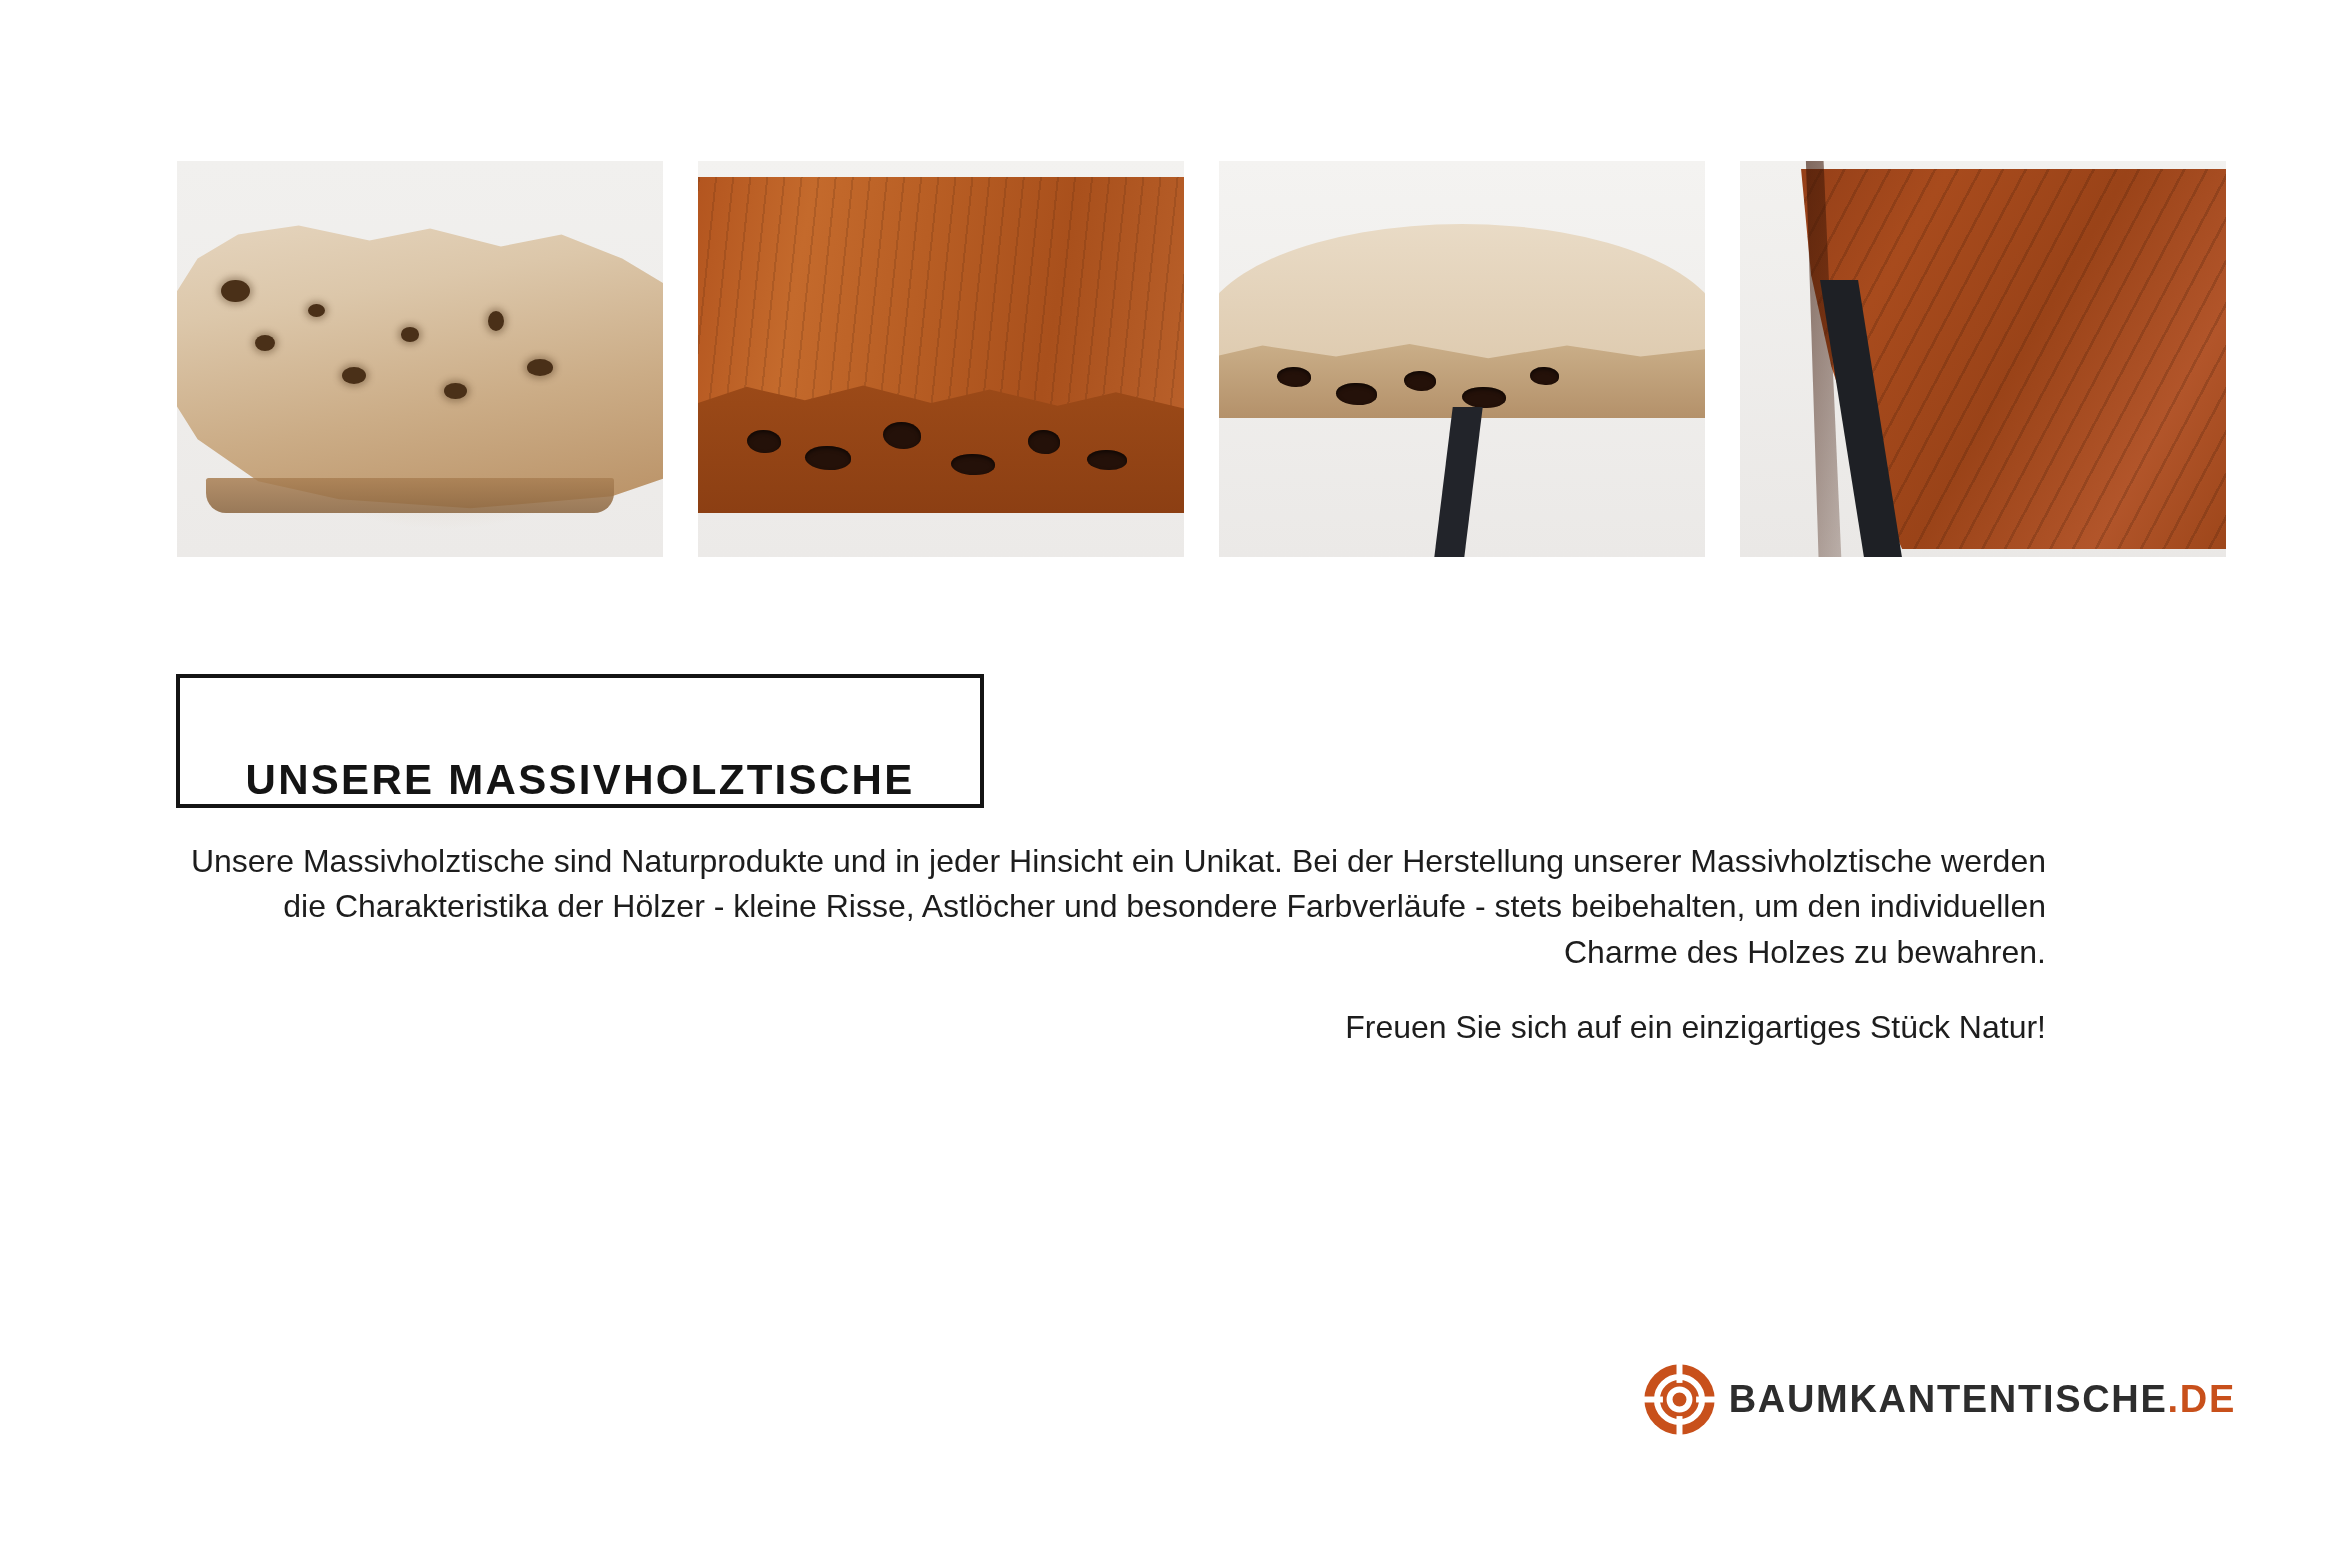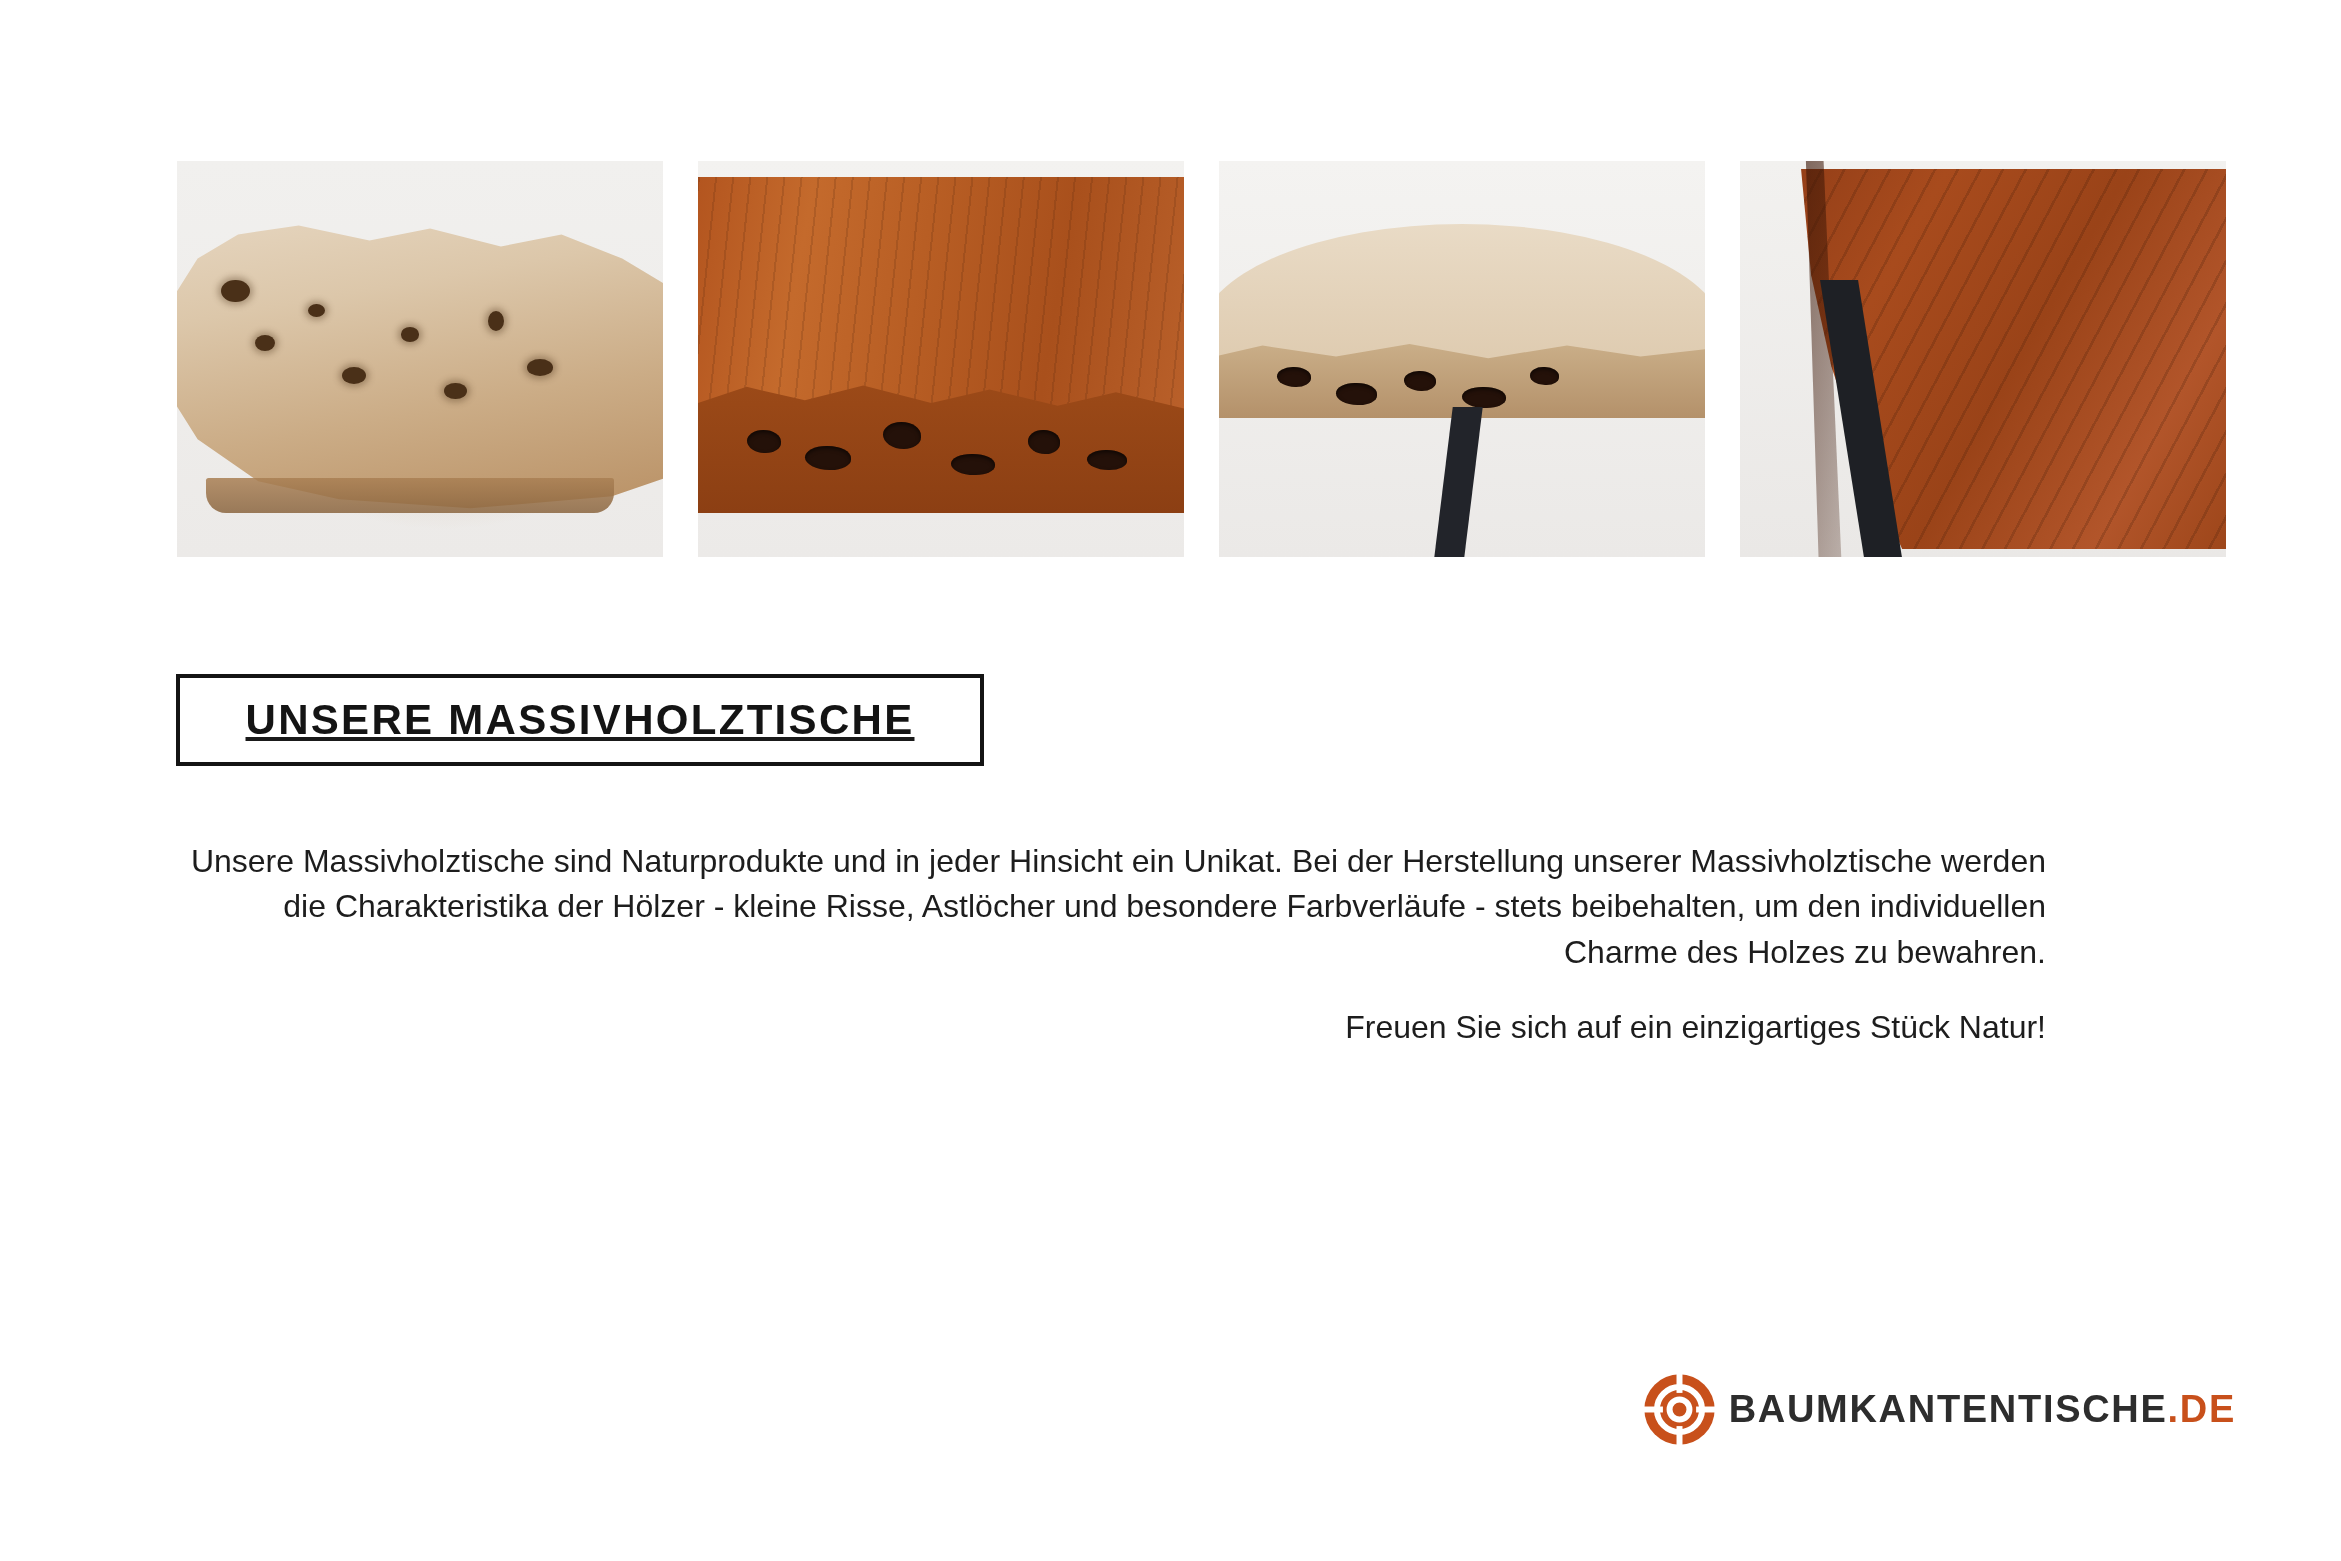--- a/index.html
+++ b/index.html
@@ -137,27 +137,26 @@
     background: #1e2025;
     transform: skewX(9deg);
   }
 
   
   .headline-box {
     position: absolute;
     left: 176px;
     top: 674px;
     width: 808px;
-    height: 92px;
+    height: 134px;
     border: 4.6px solid #141414;
     box-sizing: border-box;
     display: flex;
-    align-items: center;
+    align-items: flex-end;
     justify-content: center;
-    text-decoration: underline;
   }
   .headline-box h1 {
     margin: 0;
     font-size: 42px;
     font-weight: 800;
     letter-spacing: 2.3px;
     color: #141414;
     white-space: nowrap;
   }
 
@@ -171,21 +170,21 @@
     line-height: 1.42;
     color: #1d1d1d;
   }
   .copy p { margin: 0 0 30px 0; text-align: right; }
   .copy p:last-child { margin-bottom: 0; margin-left: 47px; }
 
   
   .brand {
     position: absolute;
     right: 106px;
-    bottom: 116px;
+    bottom: 126px;
     display: flex;
     align-items: center;
     gap: 13px;
     justify-content: center;
   }
   .brand-mark {
     width: 73px;
     height: 73px;
     flex: 0 0 73px;
   }

